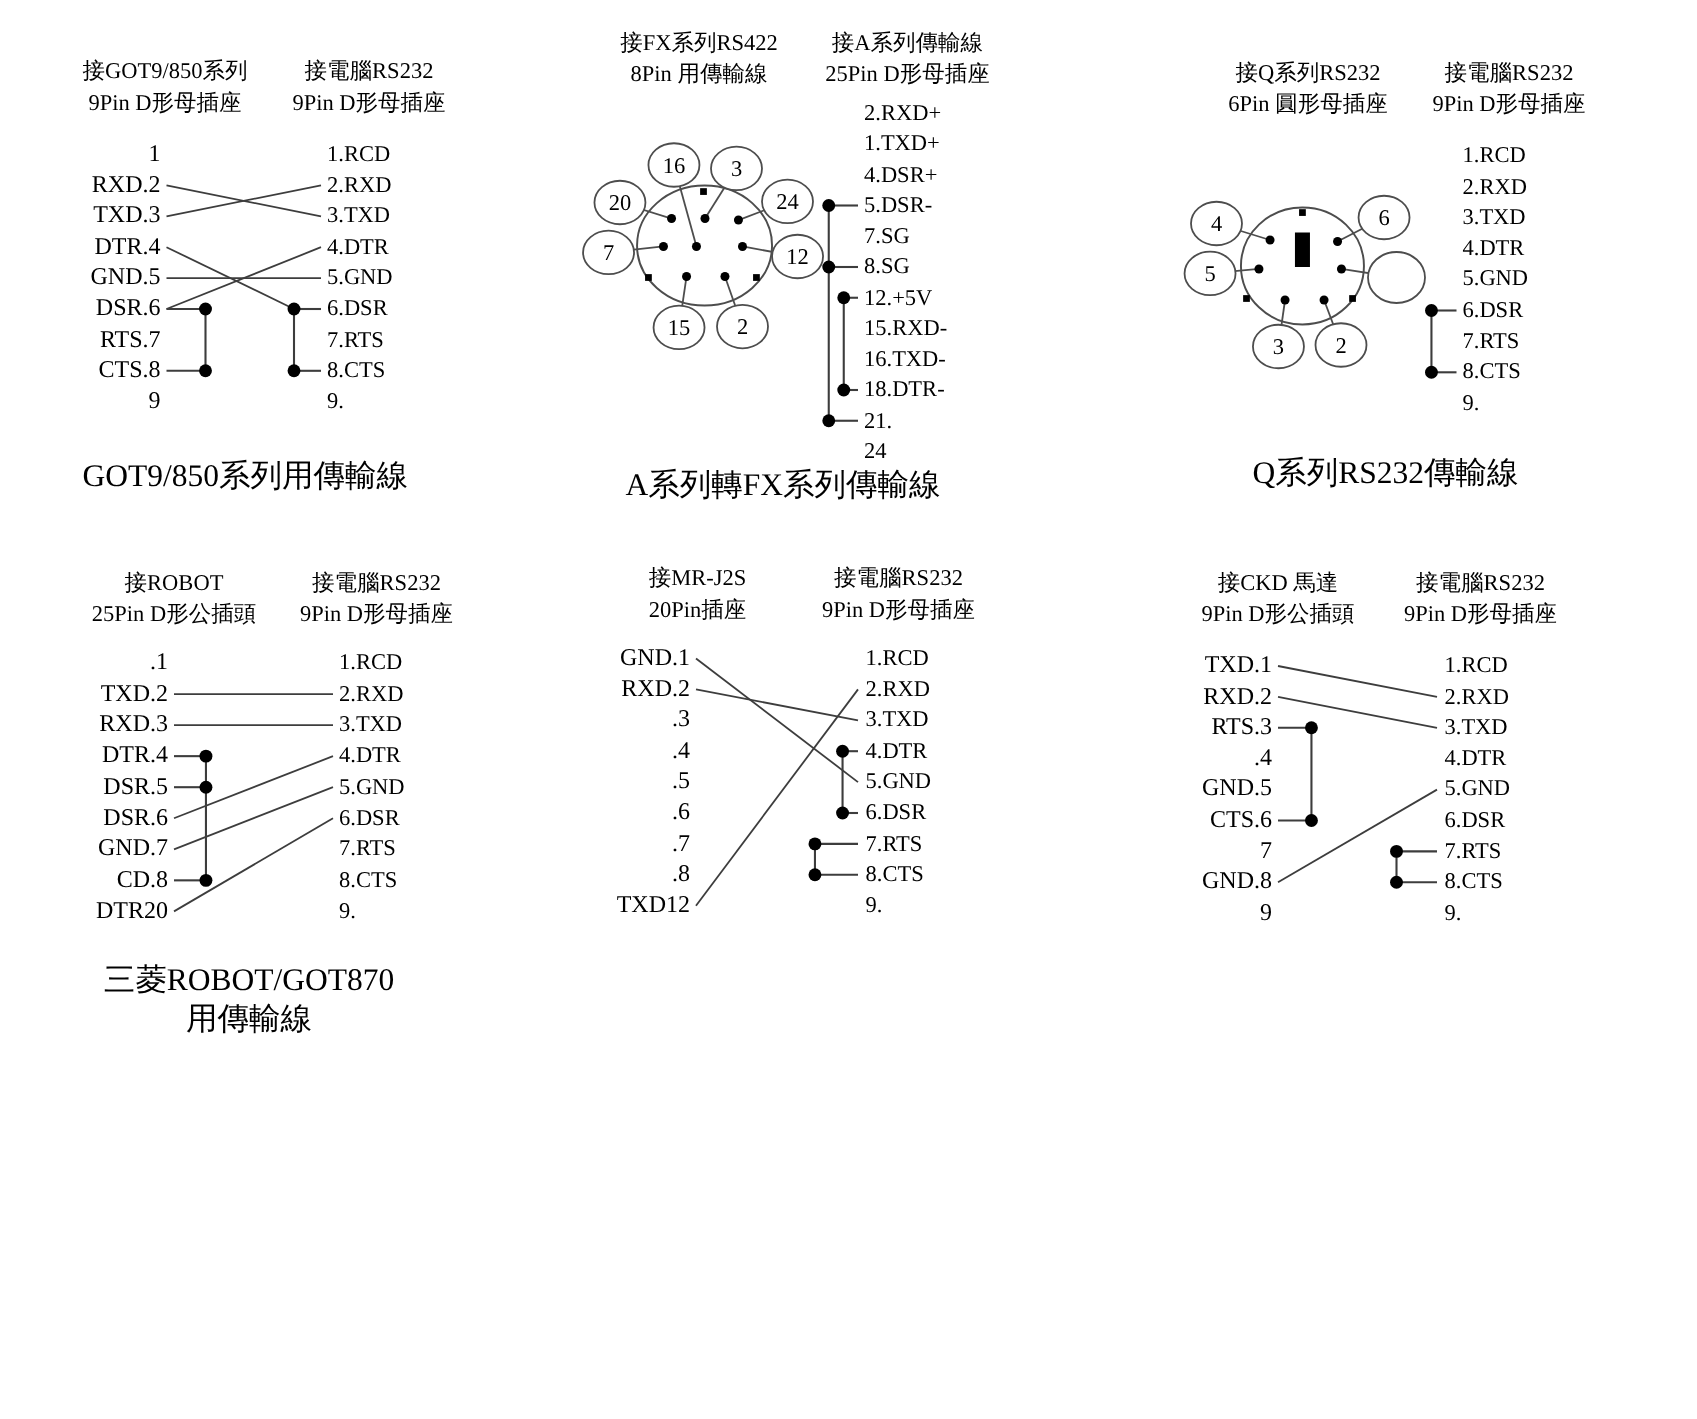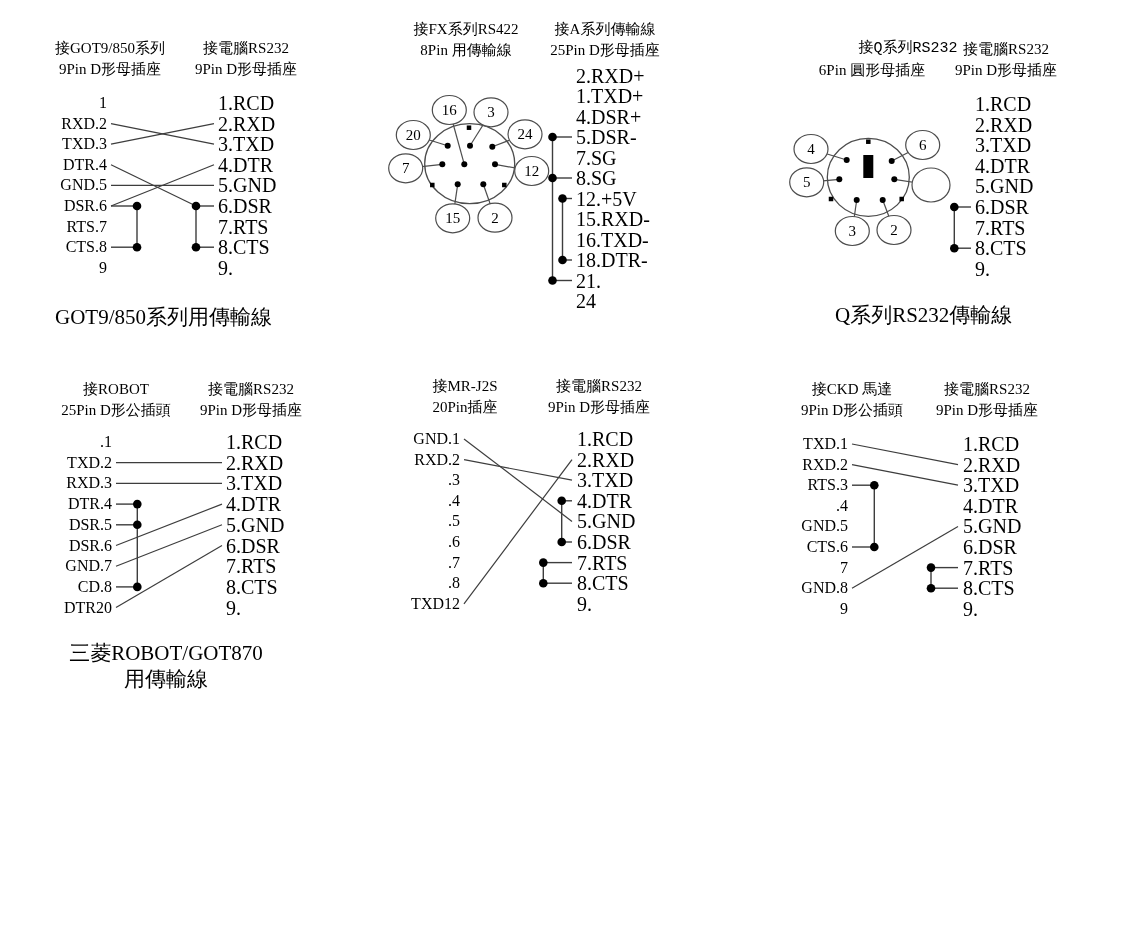--- a/index.html
+++ b/index.html
@@ -2,21 +2,21 @@
 <html><head>
 <meta charset="utf-8">
 <style>
   html,body{margin:0;padding:0;background:#fff;}
   #canvas{position:relative;width:1131px;height:946px;background:#fff;overflow:hidden;
           font-family:"Liberation Serif","DejaVu Serif",serif;color:#000;}
   #wires{position:absolute;left:0;top:0;}
   .t{position:absolute;white-space:nowrap;}
   .hdr{font-size:15px;line-height:20px;transform:translateX(-50%);}
   .pl{font-size:16px;line-height:20px;transform:translateX(-100%);}
-  .pr{font-size:20px;line-height:20px;}
+  .pr{font-size:15px;line-height:20px;}
   .cap{font-size:21px;line-height:26px;}
   .cap.center{transform:translateX(-50%);}
   svg text{font-family:"Liberation Serif","DejaVu Serif",serif;}
 </style>
 </head>
 <body>
 
 <div id="canvas">
   <svg id="wires" width="1131" height="946" viewBox="0 0 1131 946">
       <line x1="111" y1="123.6" x2="214" y2="144.2" stroke="#3d3d3d" stroke-width="1.2"></line>
@@ -187,21 +187,22 @@
     <div class="t pr" style="left: 576px; top: 106.5px;">4.DSR+</div>
     <div class="t pr" style="left: 576px; top: 127px;">5.DSR-</div>
     <div class="t pr" style="left: 576px; top: 147.5px;">7.SG</div>
     <div class="t pr" style="left: 576px; top: 168px;">8.SG</div>
     <div class="t pr" style="left: 576px; top: 188.5px; text-align: center;">12.+5V</div>
     <div class="t pr" style="left: 576px; top: 209px;">15.RXD-</div>
     <div class="t pr" style="left: 576px; top: 229.5px;">16.TXD-</div>
     <div class="t pr" style="left: 576px; top: 250px;">18.DTR-</div>
     <div class="t pr" style="left: 576px; top: 270.5px;">21.</div>
     <div class="t pr" style="left: 576px; top: 291px;">24</div>
-    <div class="t hdr" style="left: 908px; top: 39px; font-family: Liberation Mono, monospace;">接Q系列RS232</div>
+    <div class="t cap" style="left: 417px; top: 310px;">A系列轉FX系列傳輸線</div>
+    <div class="t hdr" style="left: 872px; top: 39px;">接Q系列RS232</div>
     <div class="t hdr" style="left: 872px; top: 60px;">6Pin 圓形母插座</div>
     <div class="t hdr" style="left: 1006px; top: 39px;">接電腦RS232</div>
     <div class="t hdr" style="left: 1006px; top: 60px;">9Pin D形母插座</div>
     <div class="t pr" style="left: 975px; top: 94px;">1.RCD</div>
     <div class="t pr" style="left: 975px; top: 114.6px;">2.RXD</div>
     <div class="t pr" style="left: 975px; top: 135.2px;">3.TXD</div>
     <div class="t pr" style="left: 975px; top: 155.8px;">4.DTR</div>
     <div class="t pr" style="left: 975px; top: 176.4px;">5.GND</div>
     <div class="t pr" style="left: 975px; top: 197px;">6.DSR</div>
     <div class="t pr" style="left: 975px; top: 217.6px;">7.RTS</div>

